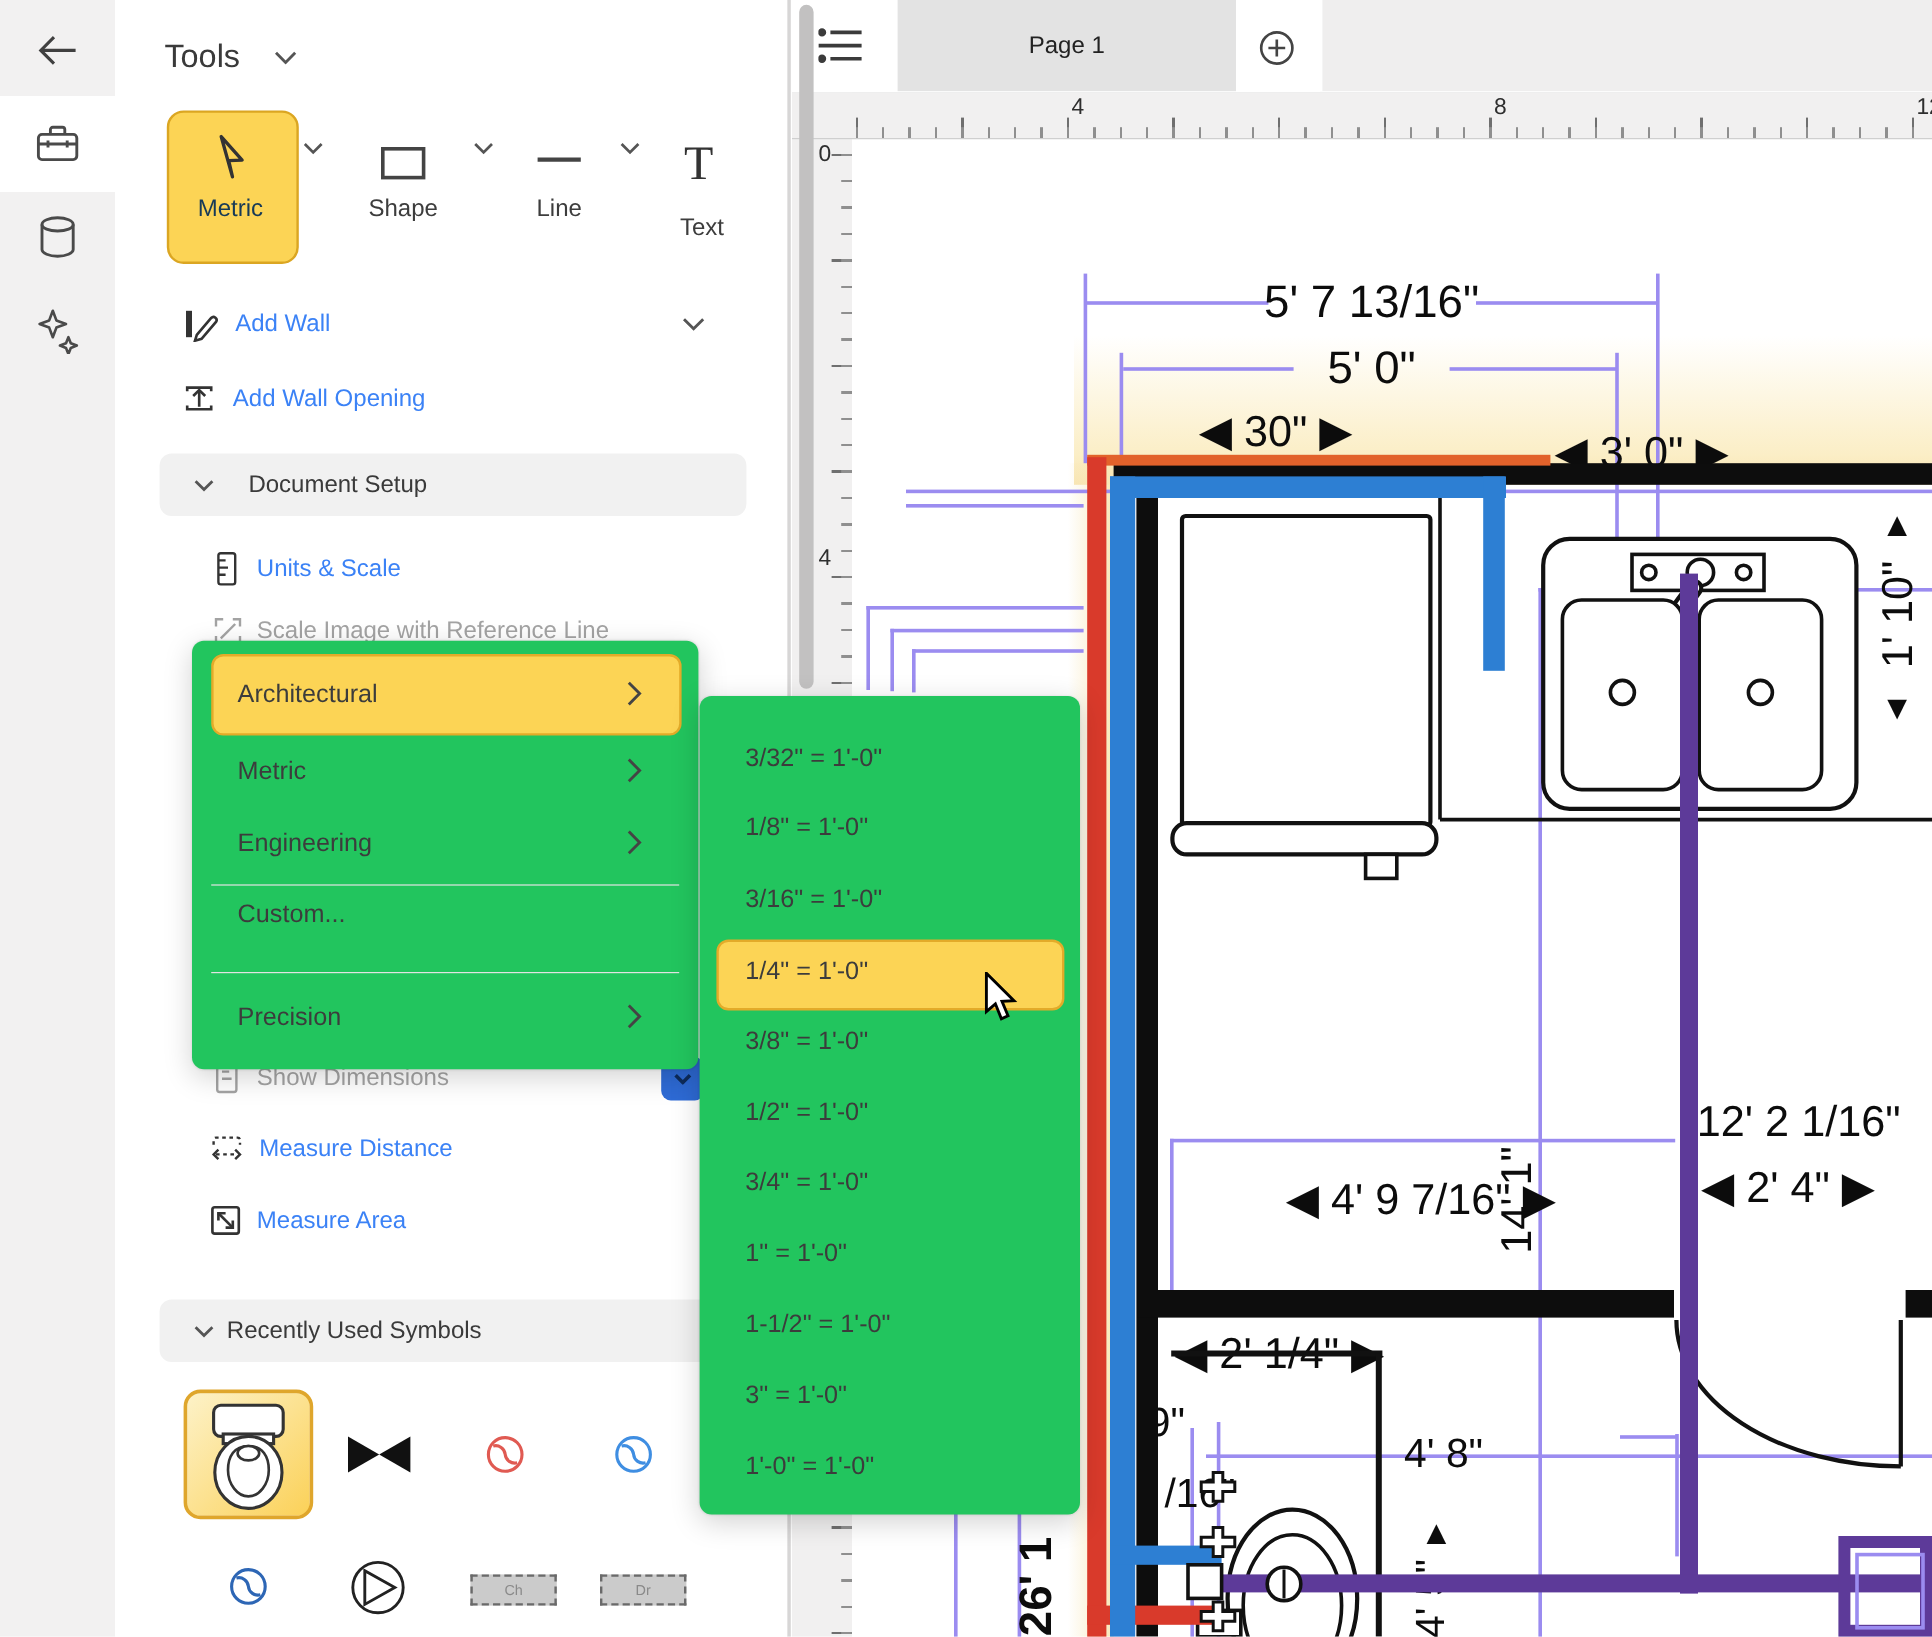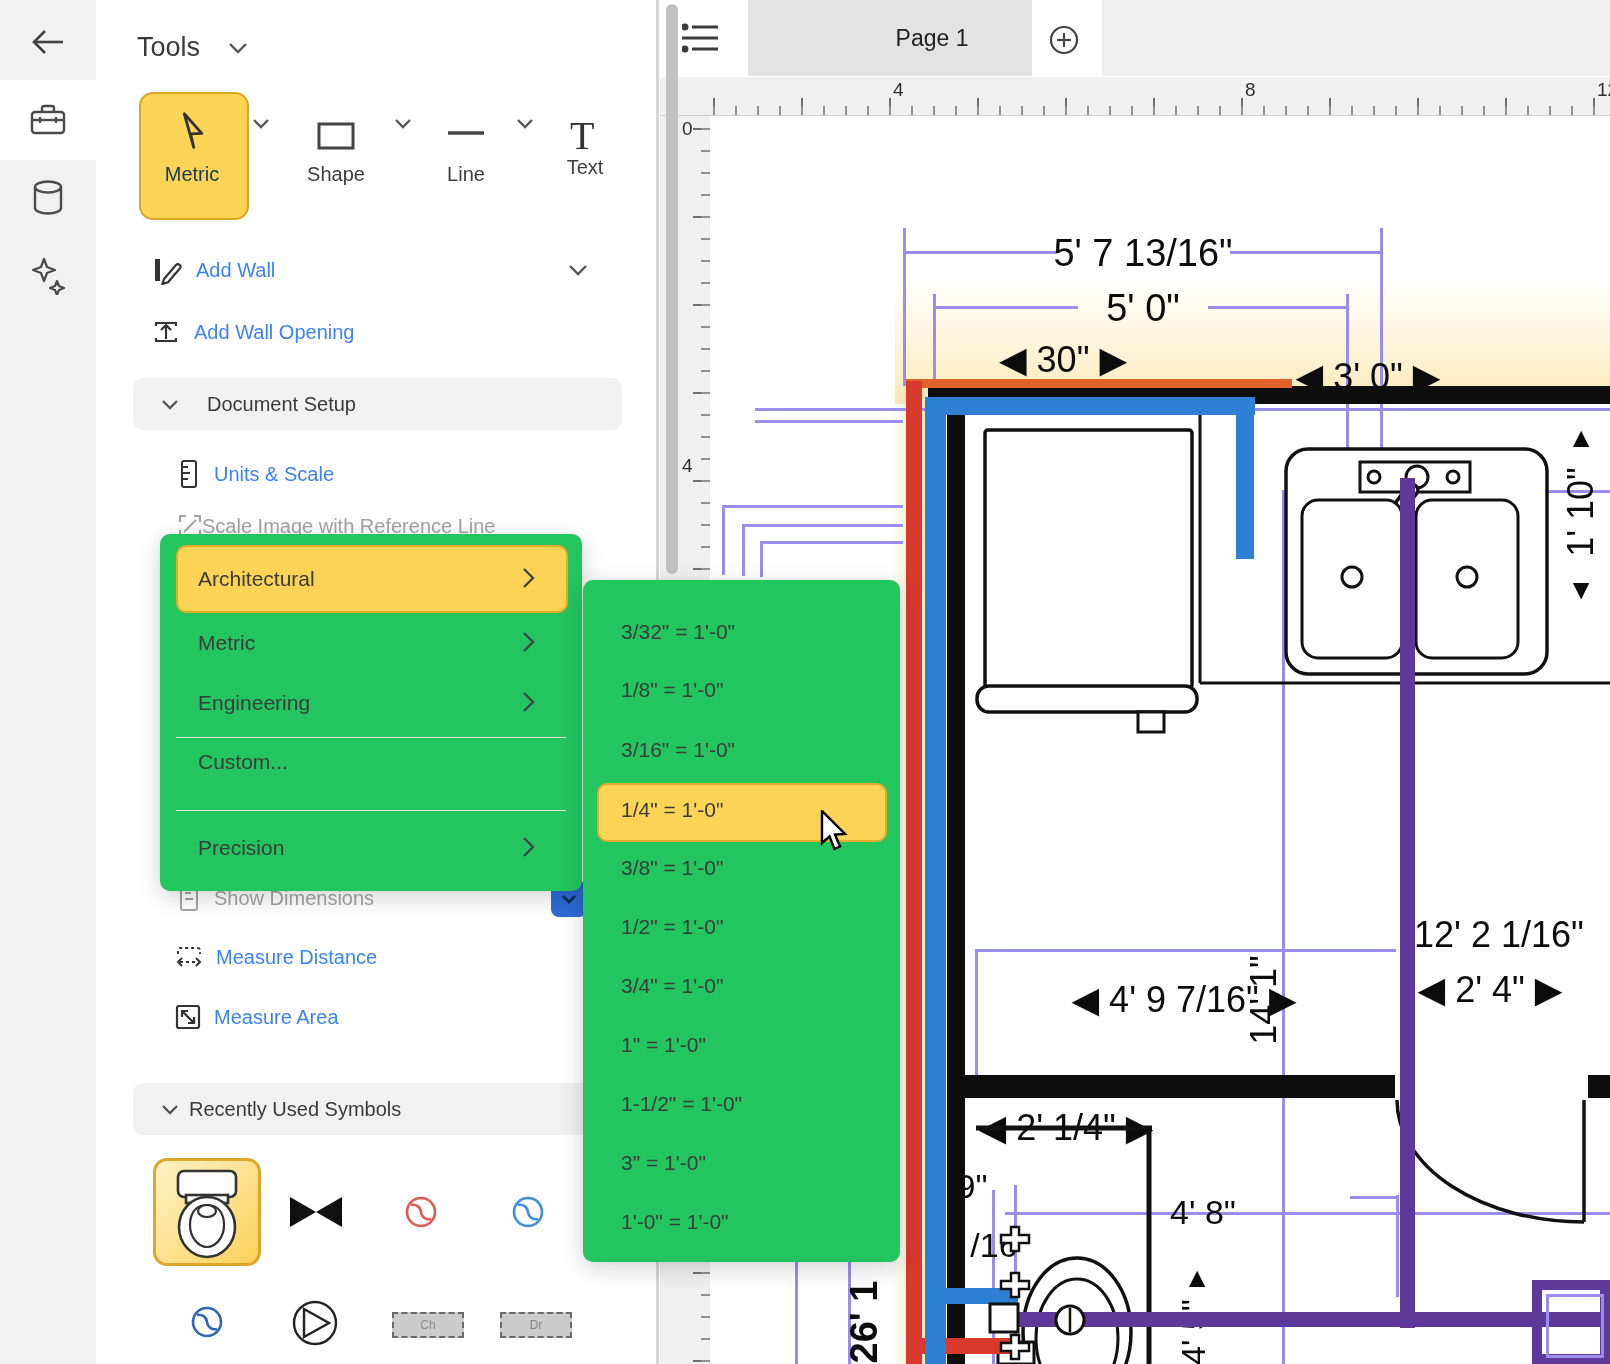--- a/index.html
+++ b/index.html
@@ -4,21 +4,21 @@
 <style>
   html,body{margin:0;padding:0;background:#fff;}
   body{width:1610px;height:1364px;position:relative;overflow:hidden;
        font-family:"Liberation Sans",sans-serif;color:#3d3d3d;}
   .abs{position:absolute;}
   
   #page{left:710px;top:115px;width:900px;height:1249px;background:#fff;}
   #tabbar{left:660px;top:0;width:950px;height:77px;background:#fff;border-bottom:1px solid #dcdcdc;}
   #tabbar .rest{left:440px;top:0;width:510px;height:76px;background:#efeeee;position:absolute;}
   #tab-active{left:88px;top:0;width:282px;height:76px;background:#e3e3e3;position:absolute;
-              display:flex;align-items:center;justify-content:center;font-size:23px;color:#222;padding-left:43px;}
+              display:flex;align-items:center;justify-content:center;font-size:20px;color:#222;}
   #hruler{left:660px;top:77px;width:950px;height:38px;background:#f1f0f0;border-bottom:1px solid #cfcfcf;
     background-image:
       repeating-linear-gradient(90deg,#8f8f8f 0 2px,transparent 2px 22px),
       repeating-linear-gradient(90deg,#6f6f6f 0 2px,transparent 2px 88px);
     background-size:100% 9px,100% 17px;
     background-position:9px bottom,53px bottom;
     background-repeat:no-repeat;}
   #vruler{left:660px;top:115px;width:50px;height:1249px;background:#f1f0f0;
     background-image:
       repeating-linear-gradient(180deg,#8f8f8f 0 2px,transparent 2px 22px),
@@ -314,21 +314,21 @@
     </svg>
 </div>
 <div class="toolbtn-label" style="left:466px;top:163px">Line</div>
 <div class="abs chev" style="left:516px;top:118px">
   <svg width="18" height="11" viewBox="0 0 18 11" stroke="#555" stroke-width="2.3" fill="none">
       <polyline points="2,2 9,9 16,2"></polyline>
     </svg>
 </div>
 
 <div class="abs" style="left:570px;top:112px;font-family:'Liberation Serif',serif;font-size:40px;color:#333">T</div>
-<div class="toolbtn-label" style="left:585px;top:156px">Text</div>
+<div class="toolbtn-label" style="left:585px;top:179px">Text</div>
 
 <div class="prow" style="left:152px;top:250px;height:40px">
   <svg width="30" height="30" viewBox="0 0 30 30">
     <rect x="3" y="4" width="5" height="22" fill="#333"></rect>
     <g stroke="#333" stroke-width="2.2" fill="none">
         <path d="M12 24 l12 -14 a2.6 2.6 0 0 1 4 3.3 l-12 14 -5.5 1.6 z"></path>
       </g>
   </svg>
   <span style="margin-left:14px">Add Wall</span>
 </div>
@@ -359,21 +359,21 @@
       <line x1="4" y1="14" x2="12" y2="14"></line>
       <line x1="4" y1="20" x2="10" y2="20"></line>
   </svg>
   <span style="margin-left:14px">Units &amp; Scale</span>
 </div>
 <div class="prow dis" style="left:178px;top:504px;height:44px">
   <svg width="24" height="24" viewBox="0 0 24 24" stroke="#a3a3a3" stroke-width="2" fill="none">
     <path d="M2 8 v-6 h6 M16 2 h6 v6 M22 16 v6 h-6 M8 22 h-6 v-6"></path>
       <line x1="6" y1="18" x2="18" y2="6"></line>
   </svg>
-  <span style="margin-left:0">Scale Image with Reference Line</span>
+  <span style="margin-left:12px">Scale Image with Reference Line</span>
 </div>
 <div class="prow dis" style="left:178px;top:876px;height:44px">
   <svg width="22" height="28" viewBox="0 0 22 28" stroke="#a3a3a3" stroke-width="2" fill="none">
     <rect x="3" y="2" width="16" height="24" rx="2"></rect>
       <line x1="7" y1="9" x2="13" y2="9"></line>
       <line x1="7" y1="15" x2="15" y2="15"></line>
   </svg>
   <span style="margin-left:14px">Show Dimensions</span>
 </div>
 <div class="abs" id="checkbox-blue">

